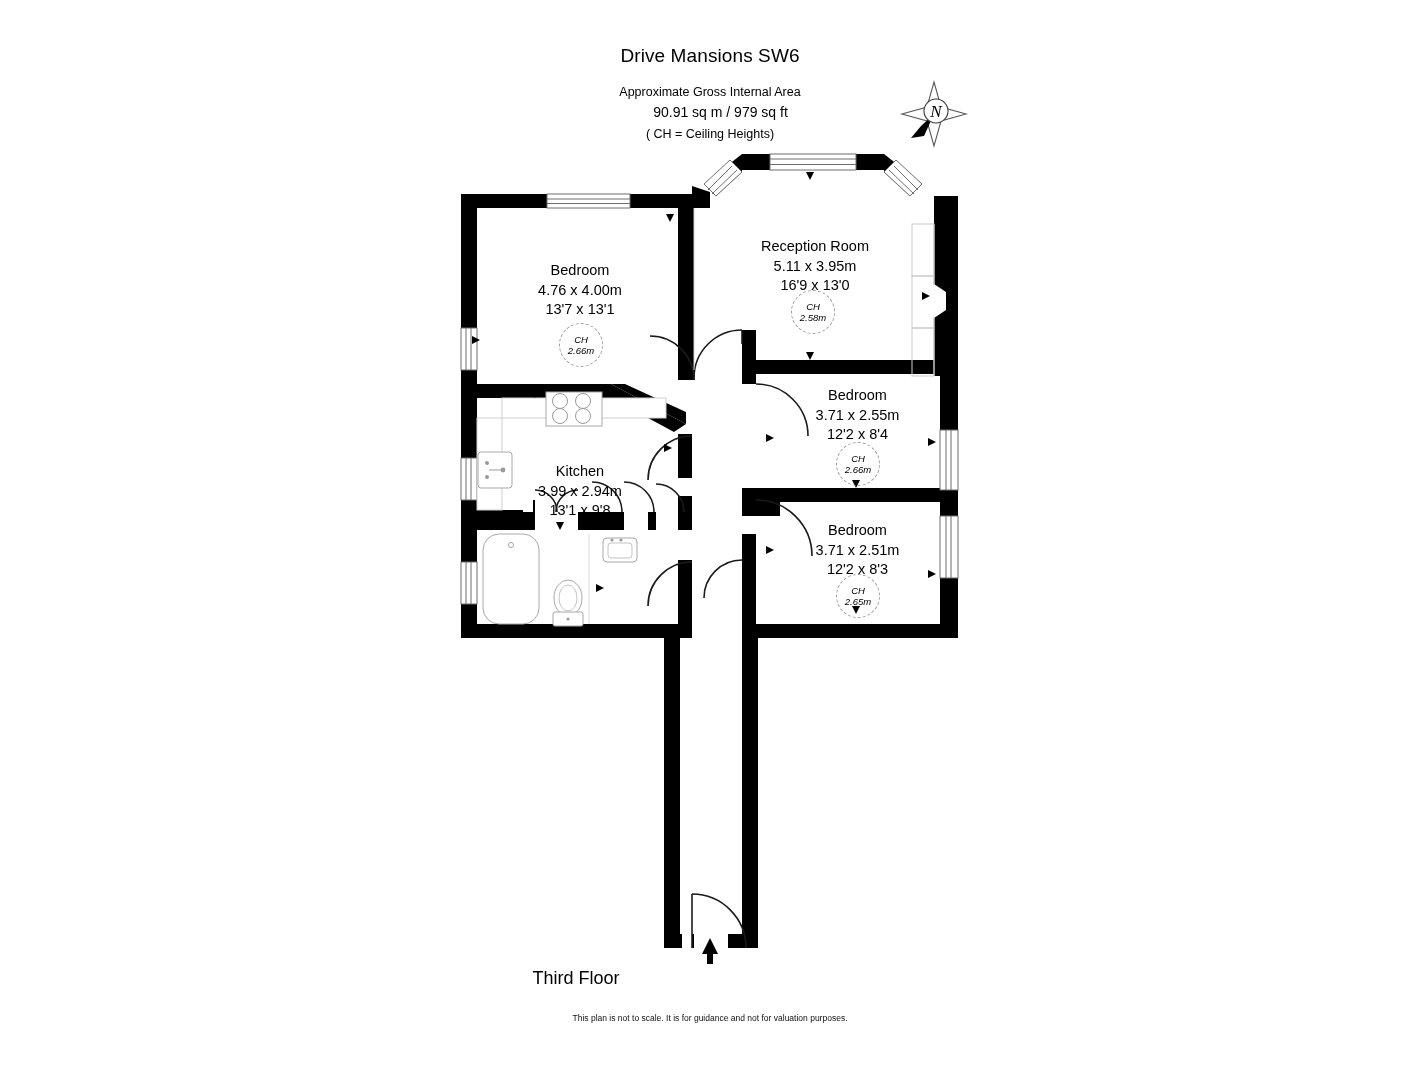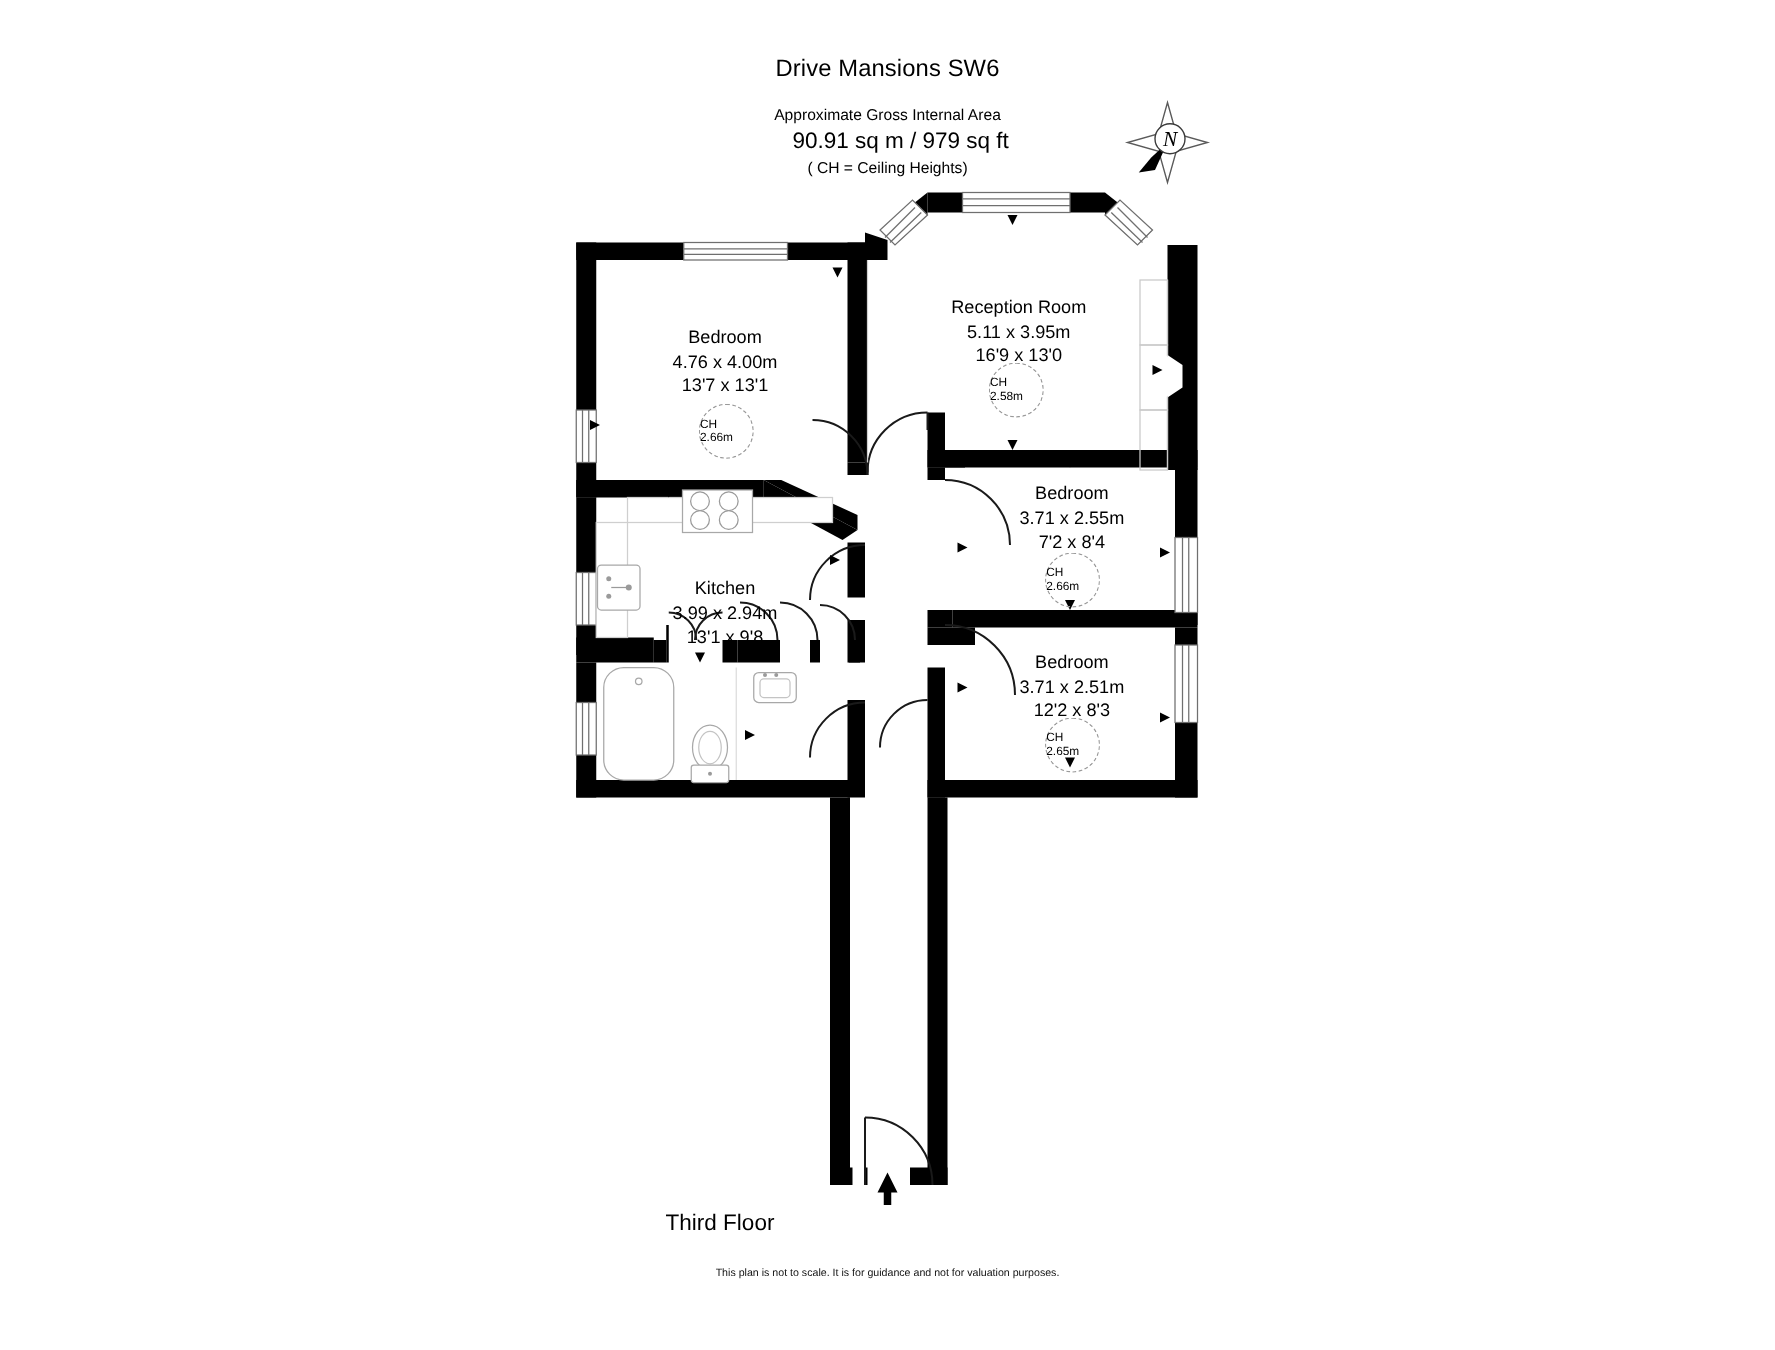--- a/index.html
+++ b/index.html
@@ -32,21 +32,21 @@
     font-size: 19px;
     letter-spacing: 0.1px;
     line-height: 23px;
   }
   .subtitle {
     font-size: 12.5px;
     line-height: 16px;
     margin-top: 17px;
   }
   .area {
-    font-size: 18px;
+    font-size: 14px;
     line-height: 23px;
     margin-top: 1px;
     margin-left: 21px;
   }
   .chnote {
     font-size: 12.5px;
     line-height: 17px;
     margin-top: 2px;
   }
   .compass {
@@ -89,24 +89,26 @@
     white-space: nowrap;
   }
   .roomname { font-size: 14.5px; }
   .roomdim  { font-size: 14.5px; }
   .ch-badge {
     position: absolute;
     width: 44px;
     height: 44px;
     border: 1px dashed #9a9a9a;
     border-radius: 50%;
+    text-align: center;
     font-size: 9.5px;
     line-height: 11px;
     padding-top: 10px;
     box-sizing: border-box;
+    font-style: italic;
   }
   .ch-badge .chk { display:block; font-size: 9.5px; }
   .ch-badge .chv { display:block; font-size: 9.5px; }
 </style>
 </head>
 <body>
 
 <div id="page">
 
   <div class="header">
@@ -392,21 +394,21 @@
     <div class="roomdim">16'9 x 13'0</div>
   </div>
   <div class="ch-badge" style="left:791px; top:290px;">
     <span class="chk">CH</span>
     <span class="chv">2.58m</span>
   </div>
 
   <div class="roomlabel" style="left:780px; top:386px; width:155px;">
     <div class="roomname">Bedroom</div>
     <div class="roomdim">3.71 x 2.55m</div>
-    <div class="roomdim">7'2 x 8'4</div>
+    <div class="roomdim">12'2 x 8'4</div>
   </div>
   <div class="ch-badge" style="left:836px; top:442px;">
     <span class="chk">CH</span>
     <span class="chv">2.66m</span>
   </div>
 
   <div class="roomlabel" style="left:780px; top:521px; width:155px;">
     <div class="roomname">Bedroom</div>
     <div class="roomdim">3.71 x 2.51m</div>
     <div class="roomdim">12'2 x 8'3</div>

